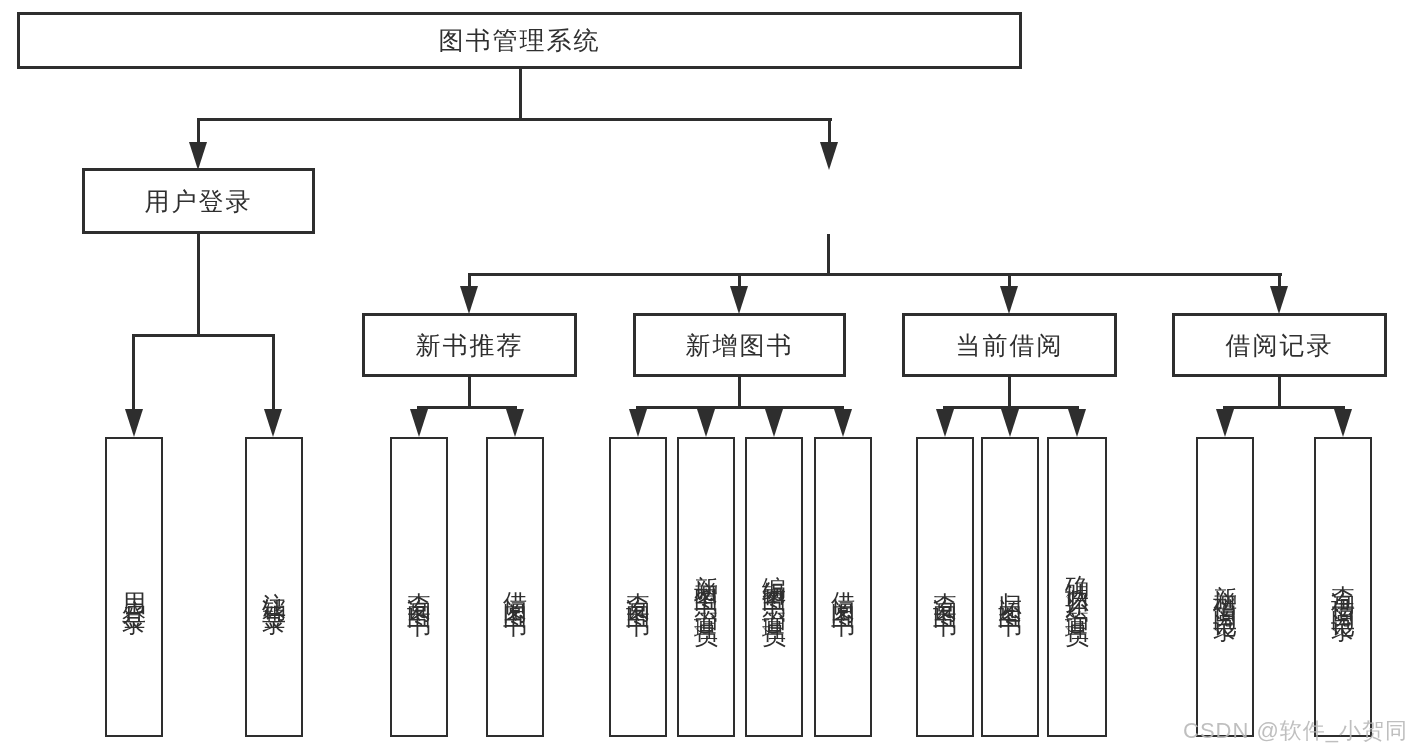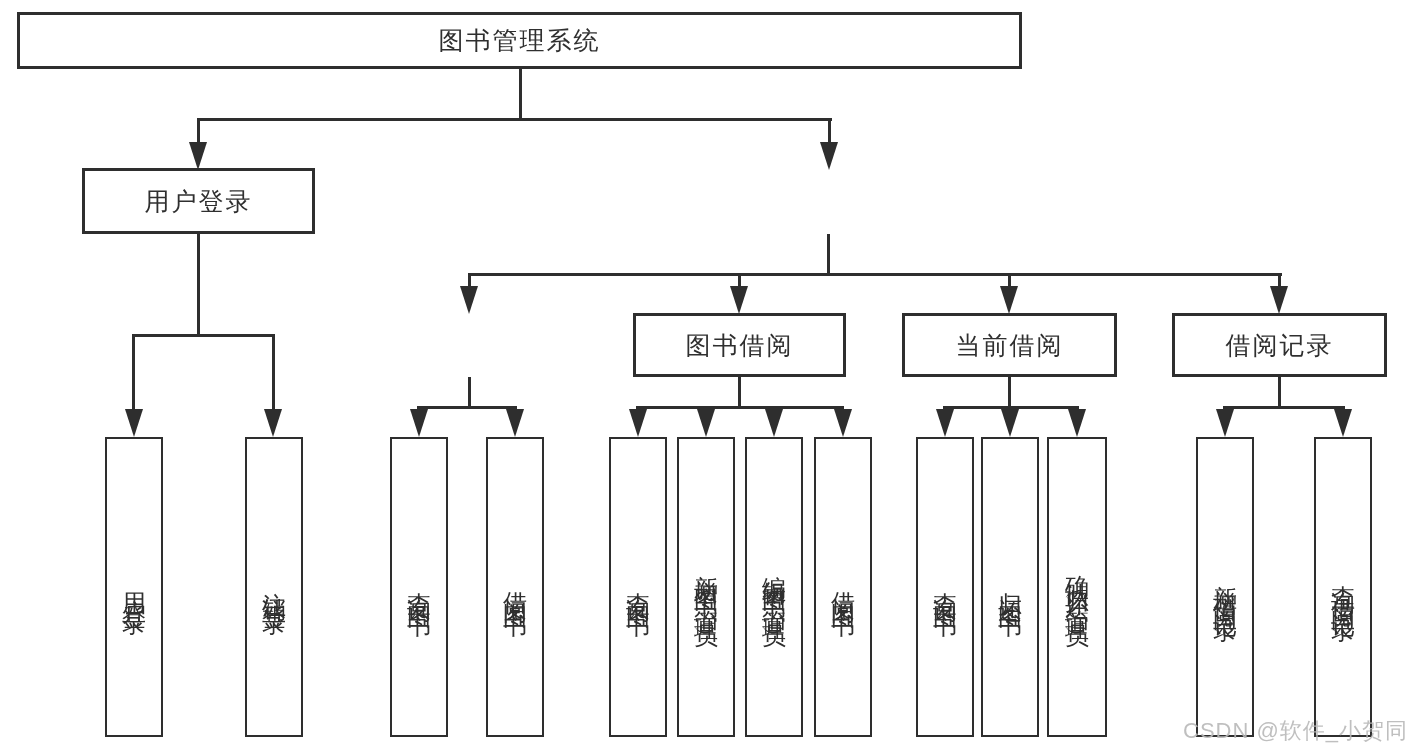--- a/index.html
+++ b/index.html
@@ -34,23 +34,26 @@
 
   <div class="node" style="left:17px;top:12px;width:1005px;height:57px;">
     <span class="hlabel">图书管理系统</span>
   </div>
 
   <div class="node" style="left:82px;top:168px;width:233px;height:66px;">
     <span class="hlabel">用户登录</span>
   </div>
 
 
+  <div class="node" style="left:362px;top:313px;width:215px;height:64px;">
+    <span class="hlabel">新书推荐</span>
+  </div>
 
   <div class="node" style="left:633px;top:313px;width:213px;height:64px;">
-    <span class="hlabel">图书借阅</span>
+    <span class="hlabel">新增图书</span>
   </div>
 
   <div class="node" style="left:1172px;top:313px;width:215px;height:64px;">
     <span class="hlabel">借阅记录</span>
   </div>
 
   <div class="node" style="left:902px;top:313px;width:215px;height:64px;">
     <span class="hlabel">当前借阅</span>
   </div>
 

